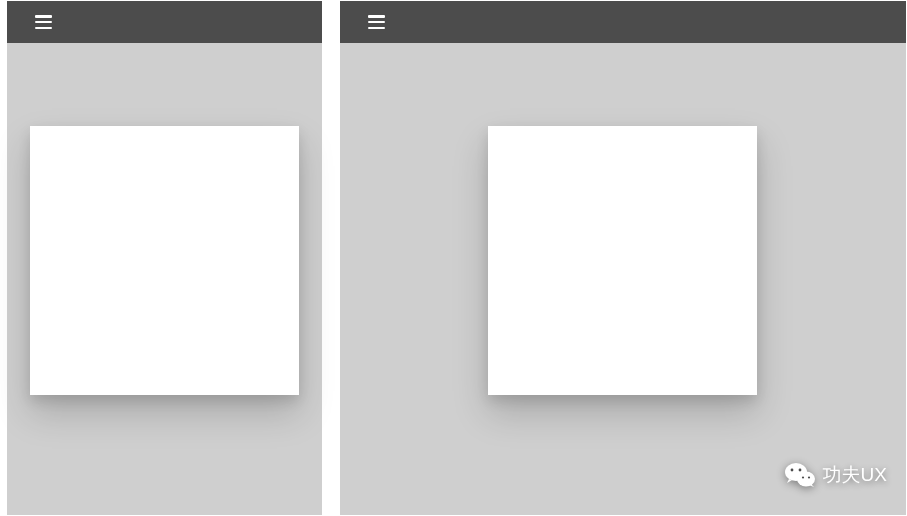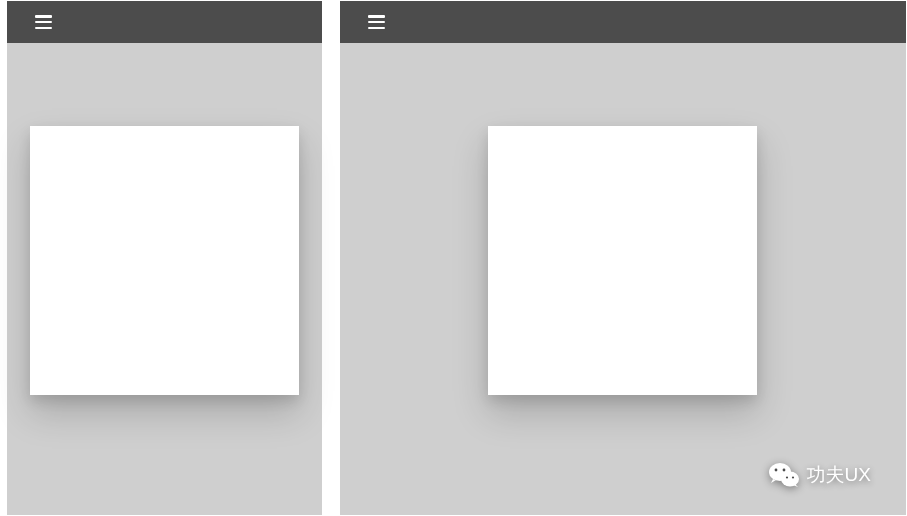--- a/index.html
+++ b/index.html
@@ -64,21 +64,21 @@
       box-shadow: 0 18px 34px rgba(0,0,0,0.18), 0 6px 12px rgba(0,0,0,0.12);
     }
     .frame-left .card {
       left: 23px;
     }
     .frame-right .card {
       left: 148px;
     }
     .watermark {
       position: absolute;
-      right: 36px;
+      right: 20px;
       bottom: 28px;
       display: flex;
       align-items: flex-end;
       gap: 8px;
       color: #ffffff;
       font-size: 19px;
       font-weight: 500;
       text-shadow: 0 2px 6px rgba(0,0,0,0.45);
     }
     .wechat-icon {

